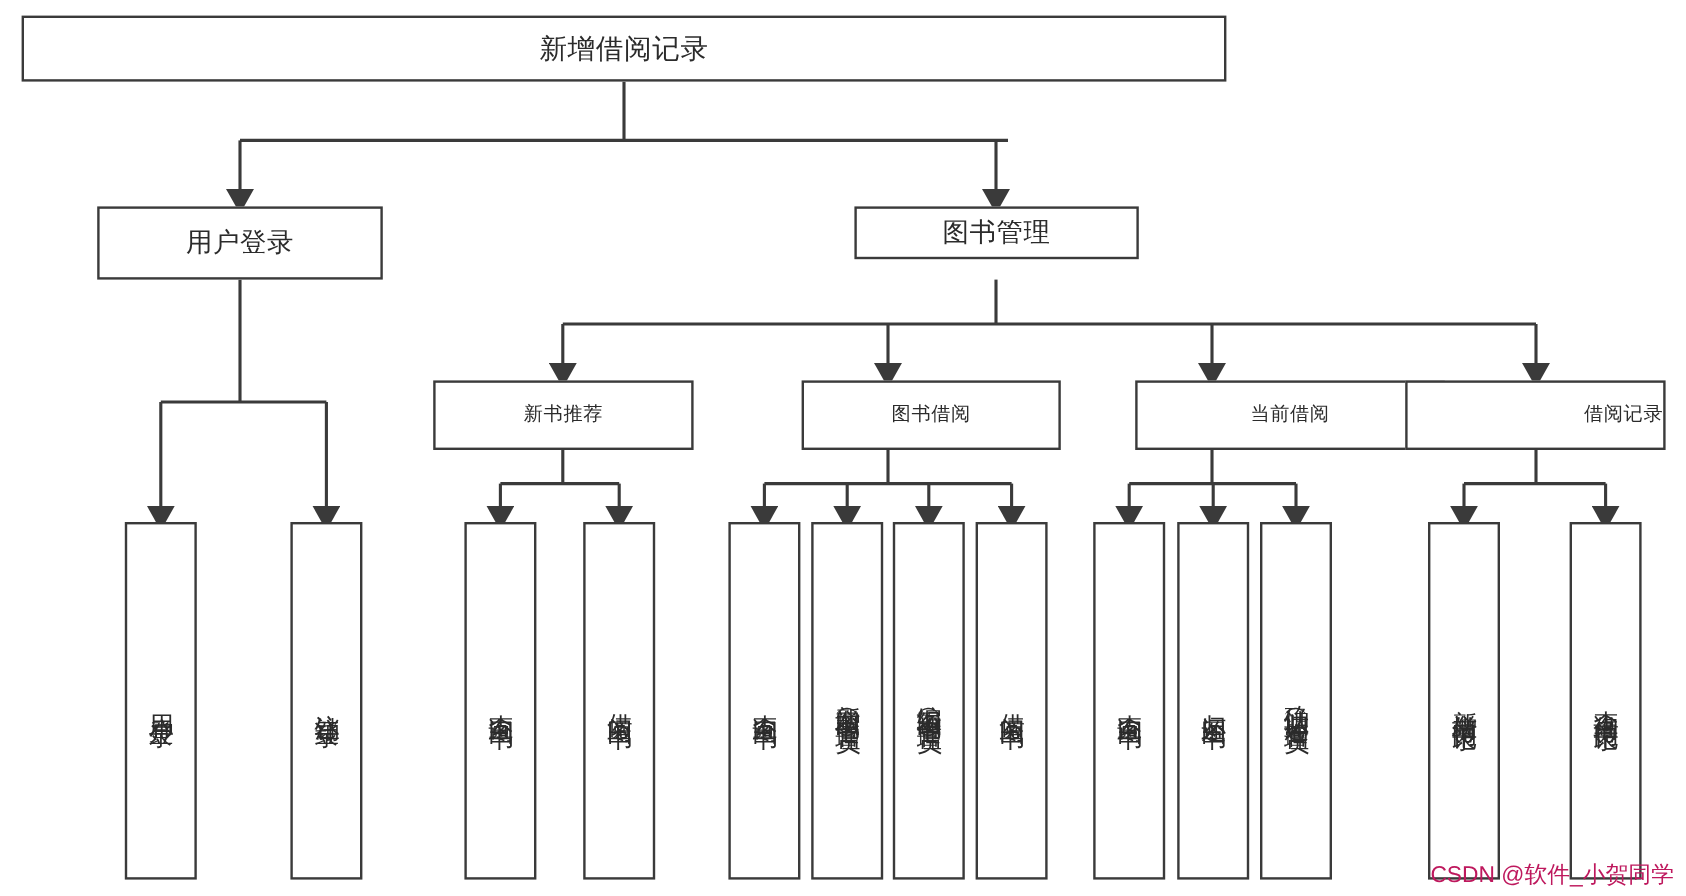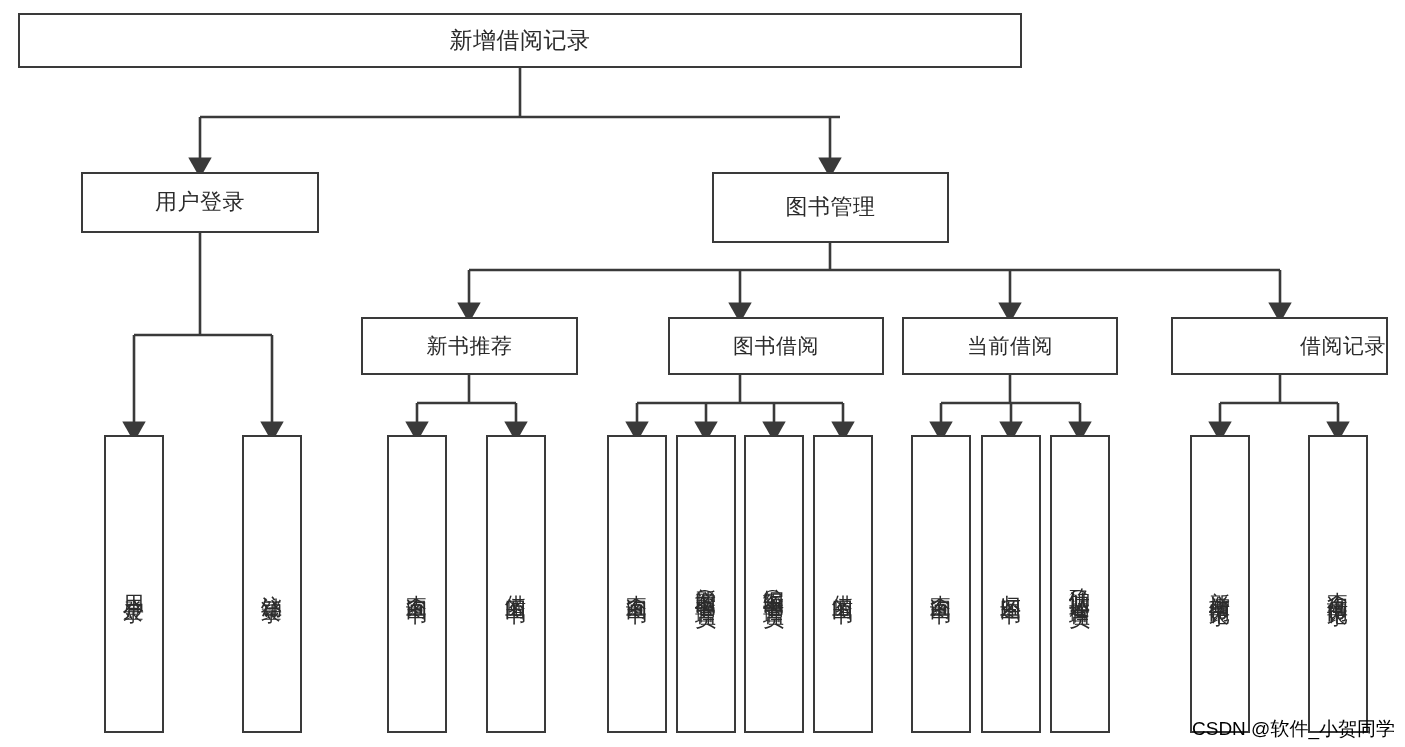--- a/index.html
+++ b/index.html
@@ -43,25 +43,25 @@
     text-orientation: upright;
   }
   .node.vert .lbl {
     writing-mode: vertical-rl;
     text-orientation: upright;
     letter-spacing: 3px;
     line-height: 1.0;
   }
   .root .lbl { font-size: 23px; }
   .lvl1 .lbl { font-size: 22px; }
-  .lvl2 .lbl { font-size: 21px; }
+  .lvl2 .lbl { font-size: 16px; }
   .leaf .lbl { font-size: 21px; }
   .watermark {
     position: absolute;
-    color: #000000;
+    color: #be185d;
     font-size: 19px;
     white-space: nowrap;
     font-family: "Liberation Sans", "DejaVu Sans", sans-serif;
     pointer-events: none;
   }
 </style>
 </head>
 <body>
 
 <div id="canvas">
@@ -134,31 +134,31 @@
     </g>
   </svg>
 
   <div class="node root" style="left:18px; top:13px; width:1004px; height:55px;">
     <span class="lbl">新增借阅记录</span>
   </div>
 
   <div class="node lvl1" style="left:81px; top:172px; width:238px; height:61px;">
     <span class="lbl">用户登录</span>
   </div>
-  <div class="node lvl1" style="left:712px; top:172px; width:237px; height:71px;">
+  <div class="node lvl1" style="left:712px; top:172px; width:237px; height:44px;">
     <span class="lbl">图书管理</span>
   </div>
 
   <div class="node lvl2" style="left:361px; top:317px; width:217px; height:58px;">
     <span class="lbl">新书推荐</span>
   </div>
   <div class="node lvl2" style="left:668px; top:317px; width:216px; height:58px;">
     <span class="lbl">图书借阅</span>
   </div>
-  <div class="node lvl2" style="left:902px; top:317px; width:216px; height:58px;">
+  <div class="node lvl2" style="left:946px; top:317px; width:258px; height:58px;">
     <span class="lbl">当前借阅</span>
   </div>
   <div class="node lvl2" style="left:1171px; top:317px; width:217px; height:58px;justify-content:flex-end;">
     <span class="lbl">借阅记录</span>
   </div>
 
   <div class="node leaf vert" style="left:104px; top:435px; width:60px; height:298px;">
     <span class="lbl">用户登录</span>
   </div>
   <div class="node leaf vert" style="left:242px; top:435px; width:60px; height:298px;">

